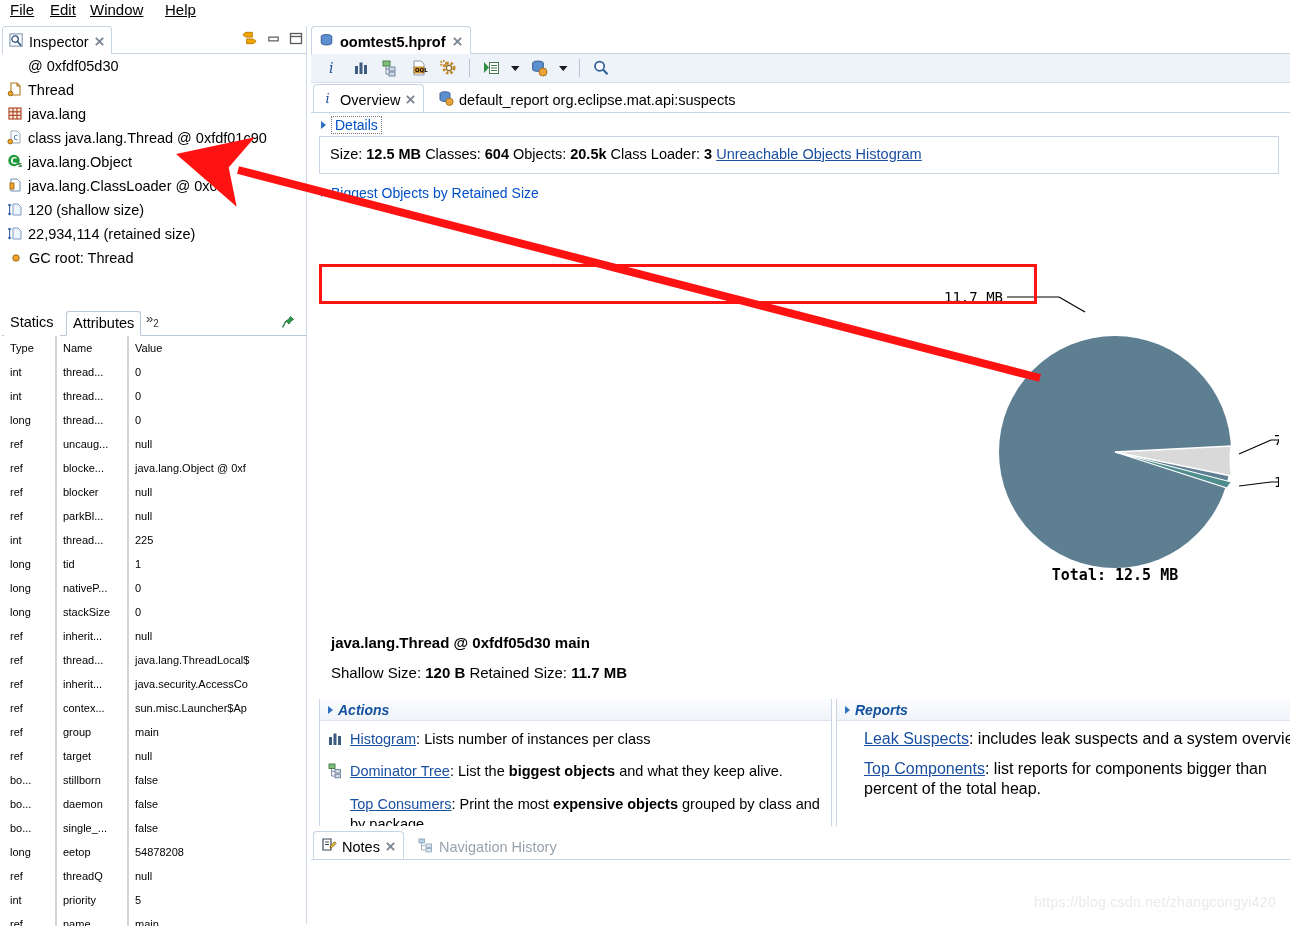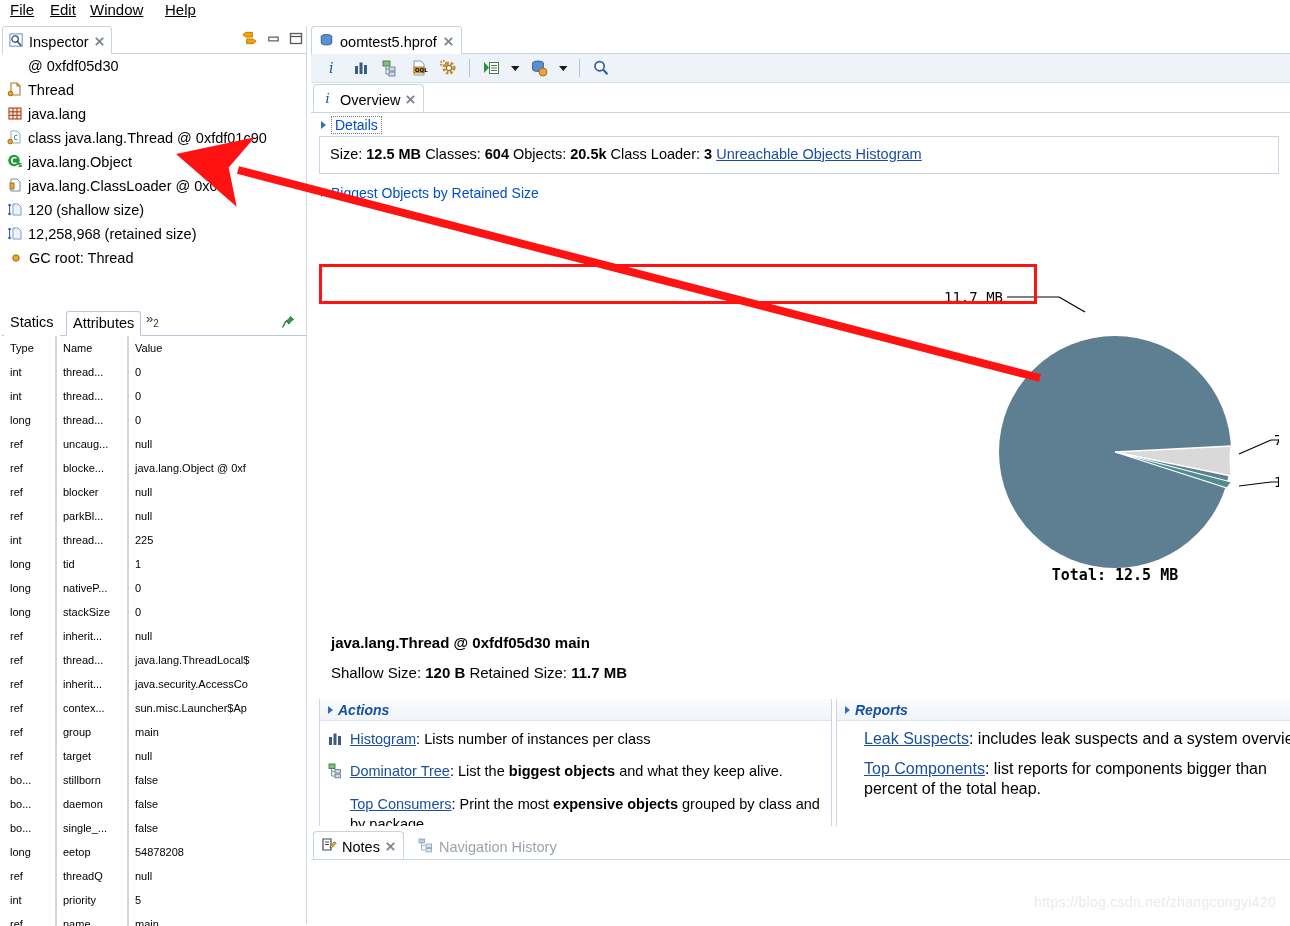--- a/index.html
+++ b/index.html
@@ -56,21 +56,21 @@
 
   
   #insp-right-border { position:absolute; left:306px; top:26px; width:1px; height:898px; background:#cfd9e5; }
 
   
   #editor { position:absolute; left:311px; top:26px; width:979px; height:800px; }
   .ed-tabbar { position:relative; height:28px; }
   .ed-tab {
     position:absolute; left:0; top:0; height:28px; padding:3px 7px 0 7px;
     background:#fff; border:1px solid #c6d4e4; border-bottom:none; border-radius:4px 4px 0 0;
-    display:flex; align-items:center; gap:6px; font-size:14.5px;
+    display:flex; align-items:center; gap:6px; font-size:14.5px;font-weight:bold;
   }
   #ed-tabline { position:absolute; left:0; top:27px; right:0; height:1px; background:#c6d4e4; }
 
   #ed-toolbar { position:absolute; left:0; top:28px; width:979px; height:29px; background:#eef3f9; border-bottom:1px solid #d4dfeb; display:flex; align-items:center; gap:7px; padding-left:10px; }
   .tb-sep { width:1px; height:18px; background:#b9c6d6; margin:0 3px; }
   .tb-btn { width:22px; height:22px; display:flex; align-items:center; justify-content:center; }
   .tb-arrow { width:12px; height:22px; display:flex; align-items:center; justify-content:center; }
 
   
   #inner-tabs { position:absolute; left:0; top:57px; width:979px; height:30px; }
@@ -247,21 +247,21 @@
       <span>120 (shallow size)</span>
     </div>
 
     <div class="insp-row">
       <span>
         <svg width="16" height="16" viewBox="0 0 16 16">
             <path d="M6 3 h5 l3 3 v8 h-8 Z" fill="#eef4fb" stroke="#7e9cc0" stroke-width="1"></path>
             <path d="M2.6 3 v11 M2.6 3 l-1.4 1.6 M2.6 3 l1.4 1.6 M2.6 14 l-1.4 -1.6 M2.6 14 l1.4 -1.6" stroke="#2d62a8" stroke-width="1.1" fill="none"></path>
           </svg>
       </span>
-      <span>12,258,968 (retained size)</span>
+      <span>22,934,114 (retained size)</span>
     </div>
 
     <div class="insp-row" style="padding-left:8px">
       <span>
         <svg width="12" height="12" viewBox="0 0 12 12">
             <circle cx="6" cy="7" r="3.2" fill="#f3a52a" stroke="#9c6b14" stroke-width="1"></circle>
           </svg>
       </span>
       <span style="margin-left:2px">GC root: Thread</span>
     </div>
@@ -513,20 +513,31 @@
         <svg width="14" height="16" viewBox="0 0 14 16">
             <text x="4.5" y="13" font-size="13" fill="#1a4f9c" font-family="DejaVu Serif" font-style="italic">i</text>
           </svg>
       </span>
       <span>Overview</span>
       <span>
         <svg width="11" height="11" viewBox="0 0 12 12">
             <path d="M2 2 L10 10 M10 2 L2 10" stroke="#7e8794" stroke-width="2.1" fill="none"></path>
           </svg>
       </span>
+    </div>
+    <div class="in-tab" style="left:120px">
+      <span>
+        <svg width="16" height="16" viewBox="0 0 16 16">
+            <ellipse cx="7" cy="3.6" rx="5" ry="1.9" fill="#5c8fd0" stroke="#32598f" stroke-width="0.9"></ellipse>
+            <path d="M2 3.6 v3 c0 1 2.2 1.9 5 1.9 s5-0.9 5-1.9 v-3" fill="#5c8fd0" stroke="#32598f" stroke-width="0.9"></path>
+            <path d="M2 6.8 v2.8 c0 1 2.2 1.9 5 1.9 s5-0.9 5-1.9 V6.8" fill="#5c8fd0" stroke="#32598f" stroke-width="0.9"></path>
+            <circle cx="11.5" cy="11.8" r="3.6" fill="#e8a33a" stroke="#a8731f" stroke-width="1"></circle>
+          </svg>
+      </span>
+      <span>default_report org.eclipse.mat.api:suspects</span>
     </div>
   </div>
 
   <div id="ov">
 
     <div class="sec-head">
       <span class="tri"></span>
       <span class="sec-title-box">Details</span>
     </div>
 

